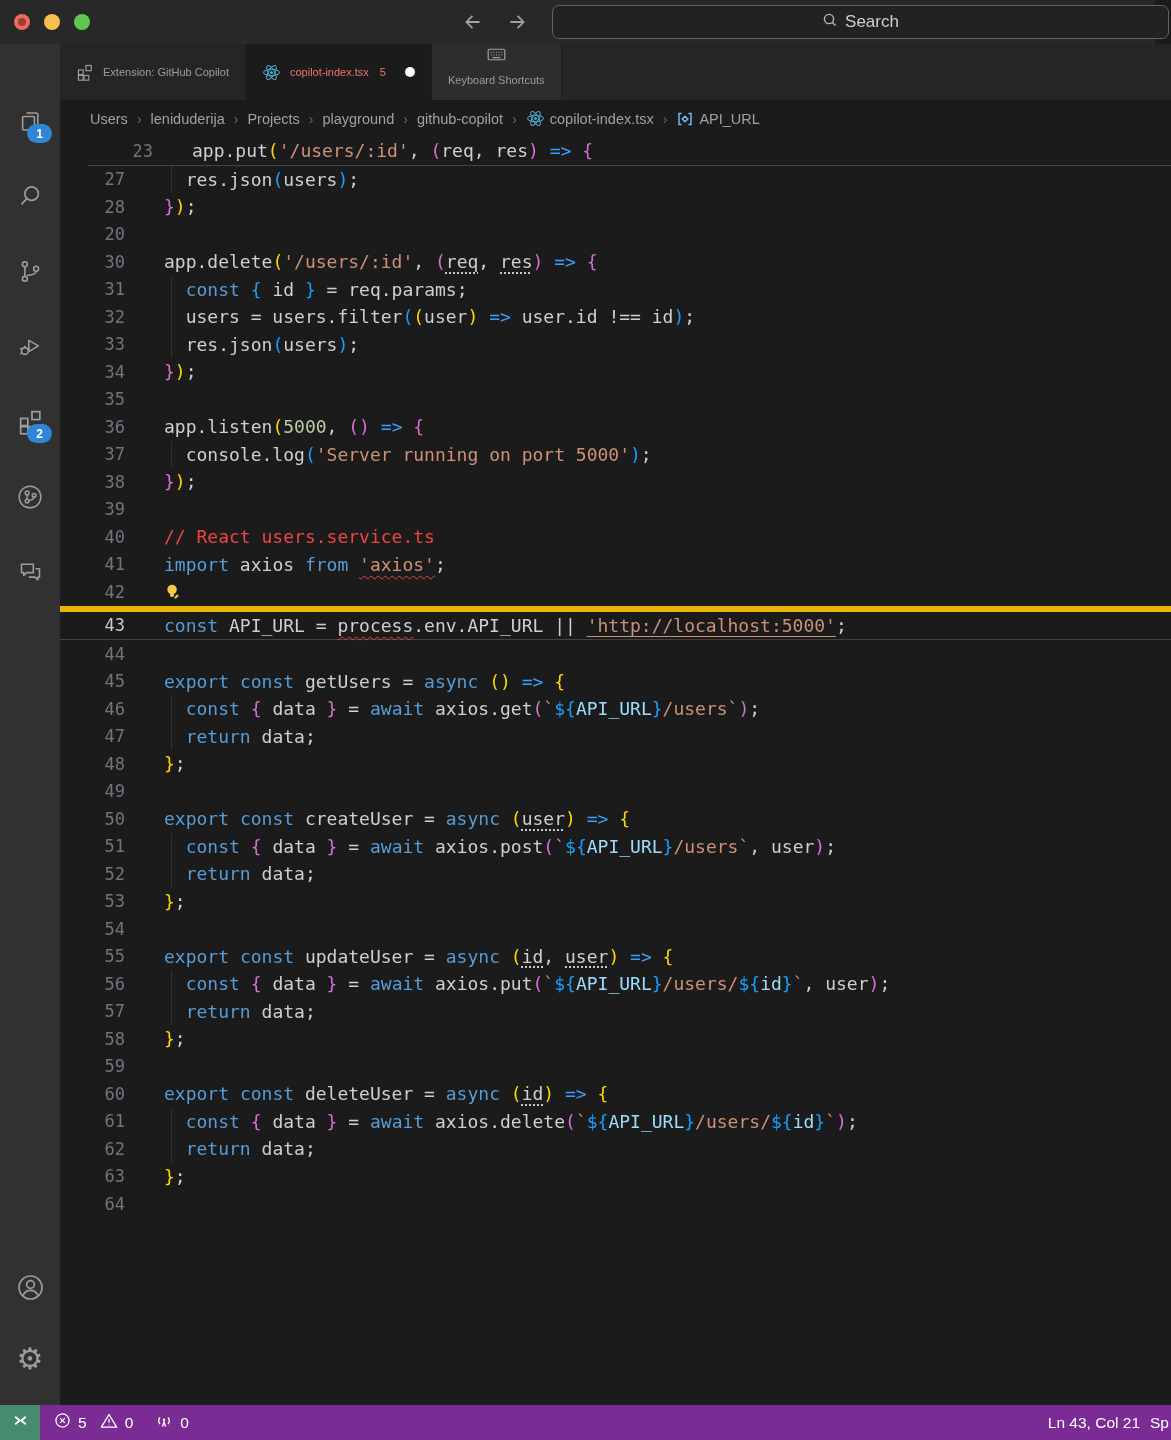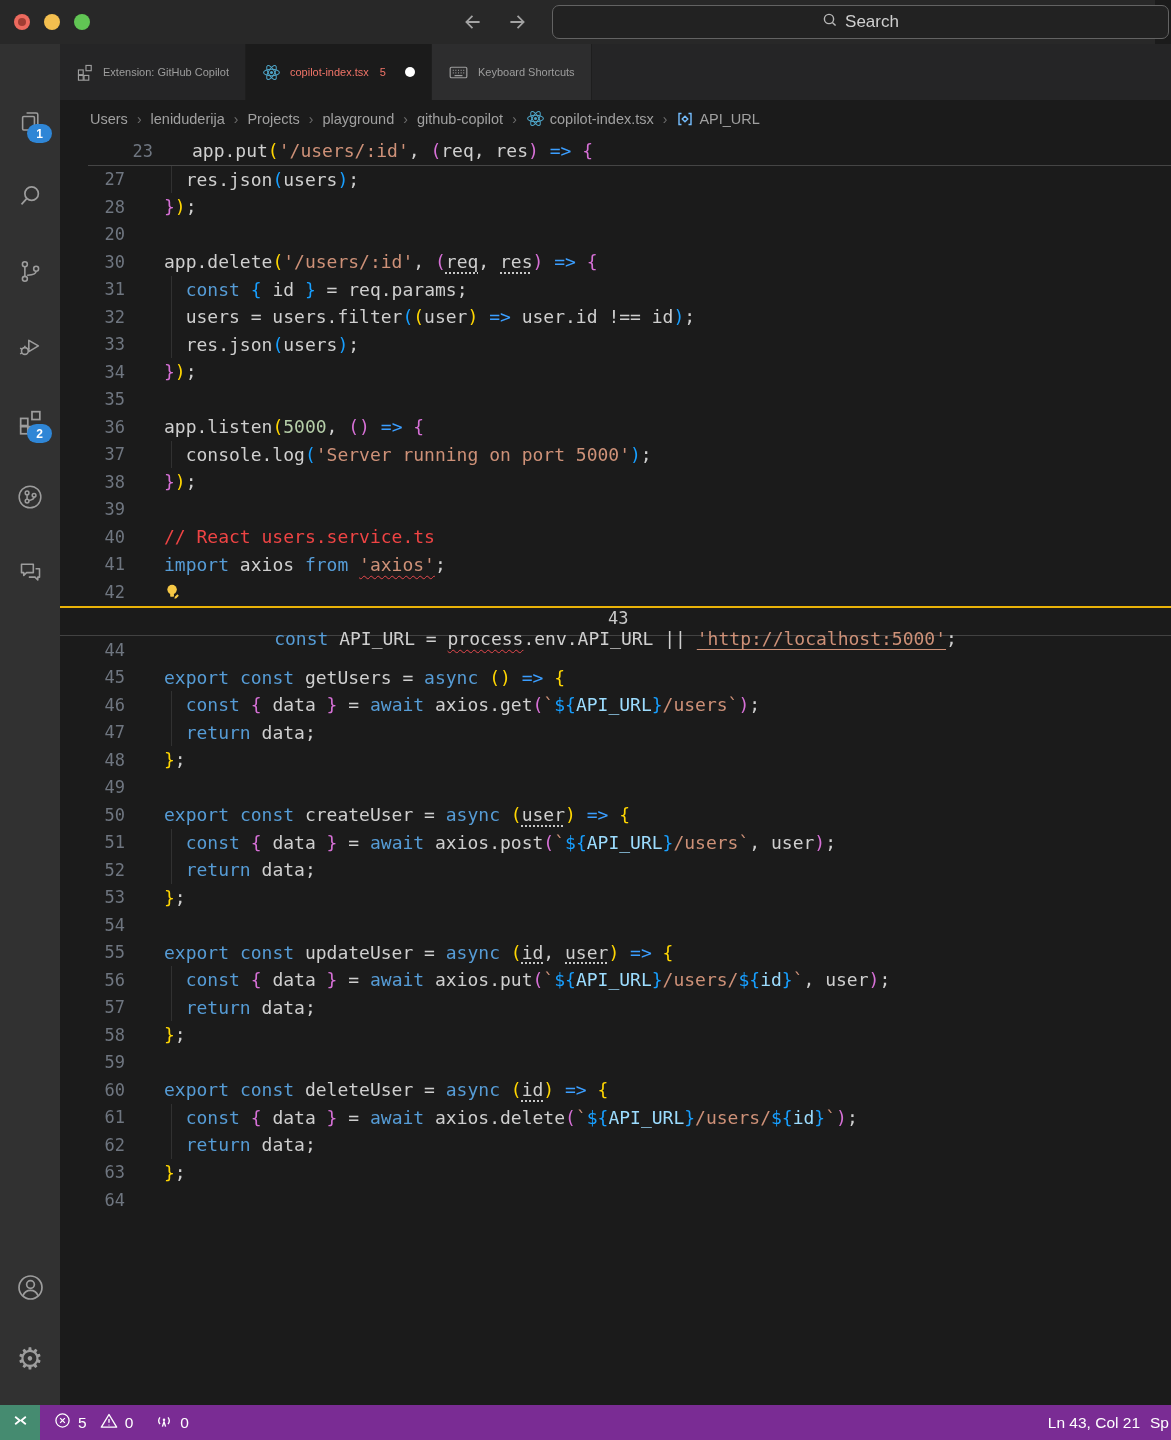--- a/index.html
+++ b/index.html
@@ -27,35 +27,35 @@
   .actbottom .actitem{height:72px;}
   .badge{position:absolute;right:8px;bottom:16px;min-width:19px;height:19px;border-radius:10px;background:#2f86d6;
          color:#fff;font-size:12px;font-weight:bold;display:flex;align-items:center;justify-content:center;padding:0 3px;}
   .gearglyph{font-size:30px;color:#9d9d9d;line-height:1;font-family:"DejaVu Sans",sans-serif;}
   .maincol{flex:1;display:flex;flex-direction:column;min-width:0;}
   
   .tabbar{height:56px;background:#252526;display:flex;flex:none;}
   .tab{display:flex;align-items:center;gap:9px;padding:0 16px;font-size:11px;color:#9d9d9d;
        border-right:1px solid #1e1e1e;cursor:pointer;white-space:nowrap;}
   .tab.active{background:#1b1b1b;}
-  .tab.lighter{background:#2d2d2e;}
+  .tab.lighter{background:#2d2d2e;flex-direction:column;}
   .tab .probcount{margin-left:2px;}
   .tab.error .tlabel,.tab.error .probcount{color:#f07468;}
   .dirtydot{width:10px;height:10px;border-radius:50%;background:#ffffff;margin-left:10px;}
   
   .breadcrumbs{height:37px;display:flex;align-items:center;padding-left:30px;font-size:14.5px;color:#a0a0a0;
                background:#1b1b1b;flex:none;gap:4px;}
   .crumb{display:flex;align-items:center;gap:5px;cursor:pointer;}
   .crumbsep{color:#6d6d6d;margin:0 5px;font-size:14px;}
   
   .editor{flex:1;background:#1b1b1b;overflow:hidden;position:relative;
           font-family:"DejaVu Sans Mono","Liberation Mono",monospace;font-size:18px;}
   .line{display:flex;height:27.5px;align-items:center;position:relative;white-space:pre;}
   .line.sticky{border-bottom:1px solid rgba(180,180,180,0.28);margin-left:28px;}
-  .line.cur{border-top:2px solid #eab308;border-bottom:1px solid #424242;flex-direction:column;}
+  .line.cur{border-top:6px solid #eab308;border-bottom:1px solid #424242;}
   .gutter{width:104px;flex:none;display:flex;}
   .lnum{width:65px;text-align:right;color:#6f7680;font-size:17px;}
   .line.cur .lnum{color:#c9c9c9;}
   .guide{position:absolute;left:111px;top:0;bottom:0;border-left:1px solid #313131;}
   .code{flex:none;}
   .tok{white-space:pre;}
   .tok.pl{color:#cfcfcf}.tok.kw{color:#569cd6}.tok.st{color:#ce9178}.tok.nu{color:#b5cea8}
   .tok.co{color:#ef4444}.tok.va{color:#9cdcfe}.tok.ar{color:#3b9eff}
   .tok.b1{color:#ffd602}.tok.b2{color:#d670d6}.tok.b3{color:#179fff}
   .tok.sq{text-decoration:underline wavy #e5484d 1px;text-underline-offset:4px;}

